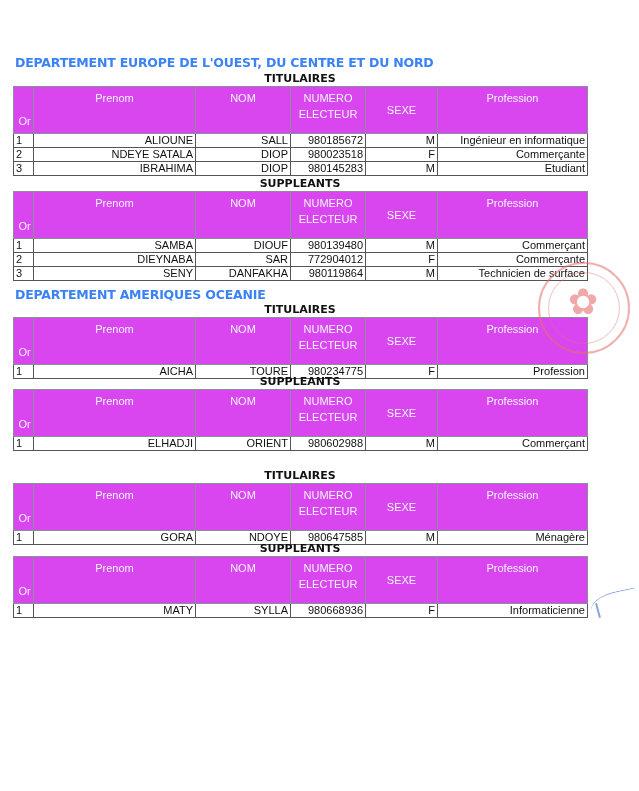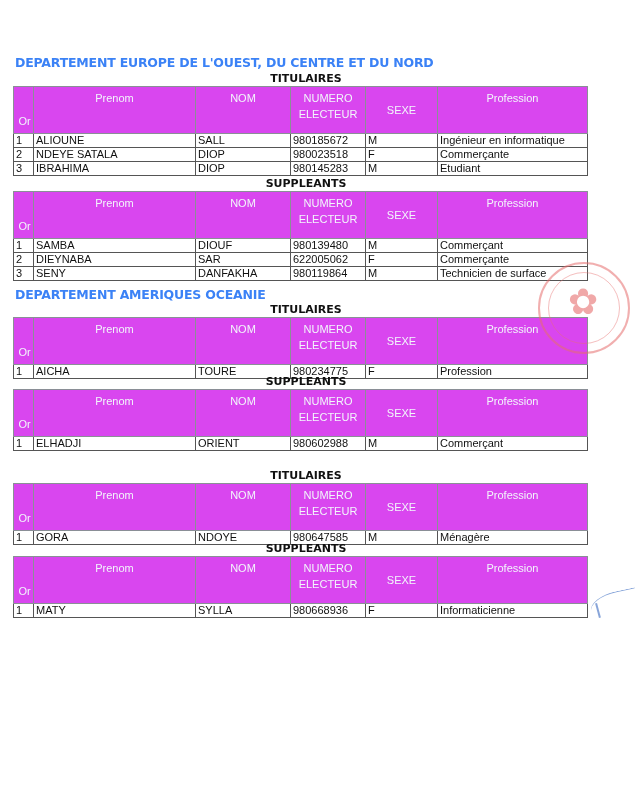--- a/index.html
+++ b/index.html
@@ -1,23 +1,23 @@
 <!DOCTYPE html>
 <html><head>
 <meta charset="utf-8">
 <style>
   html, body { margin: 0; padding: 0; background: #ffffff; }
   body { width: 639px; height: 791px; position: relative; overflow: hidden; font-family: "Liberation Sans", sans-serif; color: #111; }
   .dept-title { position: absolute; left: 15px; font-family: "DejaVu Sans", sans-serif; font-weight: bold; font-size: 12.5px; letter-spacing: -0.2px; color: #3b82f6; white-space: nowrap; }
-  .sub-title { position: absolute; left: 19px; width: 574px; text-align: center; font-family: "DejaVu Sans", sans-serif; font-weight: bold; font-size: 11px; color: #111; }
+  .sub-title { position: absolute; left: 13px; width: 574px; text-align: center; font-family: "DejaVu Sans", sans-serif; font-weight: bold; font-size: 11px; color: #111; }
   table.roster { position: absolute; left: 13px; width: 574px; border-collapse: collapse; table-layout: fixed; font-family: "Liberation Sans", sans-serif; }
   table.roster th { background: #d946ef; color: #f2f6fb; font-weight: normal; font-size: 11px; border: 1px solid #8a8f96; height: 42px; padding: 0; vertical-align: middle; line-height: 16px; }
   table.roster th.or { text-align: center; vertical-align: bottom; padding-left: 2px; padding-bottom: 4px; }
   table.roster th.top { vertical-align: top; padding-top: 3px; }
-  table.roster td { border: 1px solid #555; font-size: 11px; height: 13px; padding: 0 2px; text-align: left; background: #fff; white-space: nowrap; overflow: hidden; line-height: 13px; }
+  table.roster td { border: 1px solid #555; font-size: 11px; height: 13px; padding: 0 2px; text-align: right; background: #fff; white-space: nowrap; overflow: hidden; line-height: 13px; }
   table.roster td.or { text-align: left; padding-left: 2px; }
   col.c-or { width: 20px; } col.c-pre { width: 162px; } col.c-nom { width: 95px; }
   col.c-num { width: 75px; } col.c-sexe { width: 72px; } col.c-prof { width: 150px; }
   .stamp { position: absolute; left: 538px; top: 262px; width: 92px; height: 92px; border-radius: 50%; border: 2px solid rgba(230,110,110,0.55); box-sizing: border-box; }
   .stamp::before { content: ""; position: absolute; left: 8px; top: 8px; right: 8px; bottom: 8px; border-radius: 50%; border: 1px solid rgba(230,110,110,0.45); }
   .stamp-tree { position: absolute; left: 28px; top: 20px; font-size: 36px; color: rgba(230,110,110,0.6); line-height: 1; }
   .signature { position: absolute; left: 590px; top: 592px; width: 48px; height: 24px; border-top: 1.5px solid #6a8fd0; border-radius: 60% 0 0 0; transform: rotate(-12deg); opacity: 0.8; }
   .signature-tick { position: absolute; left: 597px; top: 603px; width: 1.5px; height: 15px; background: #6a8fd0; transform: rotate(-15deg); opacity: 0.8; }
 </style>
 </head>
@@ -99,21 +99,21 @@
       <td>SAMBA</td>
       <td>DIOUF</td>
       <td>980139480</td>
       <td>M</td>
       <td>Commerçant</td>
     </tr>
     <tr>
       <td class="or">2</td>
       <td>DIEYNABA</td>
       <td>SAR</td>
-      <td>622005062</td>
+      <td>772904012</td>
       <td>F</td>
       <td>Commerçante</td>
     </tr>
     <tr>
       <td class="or">3</td>
       <td>SENY</td>
       <td>DANFAKHA</td>
       <td>980119864</td>
       <td>M</td>
       <td>Technicien de surface</td>

